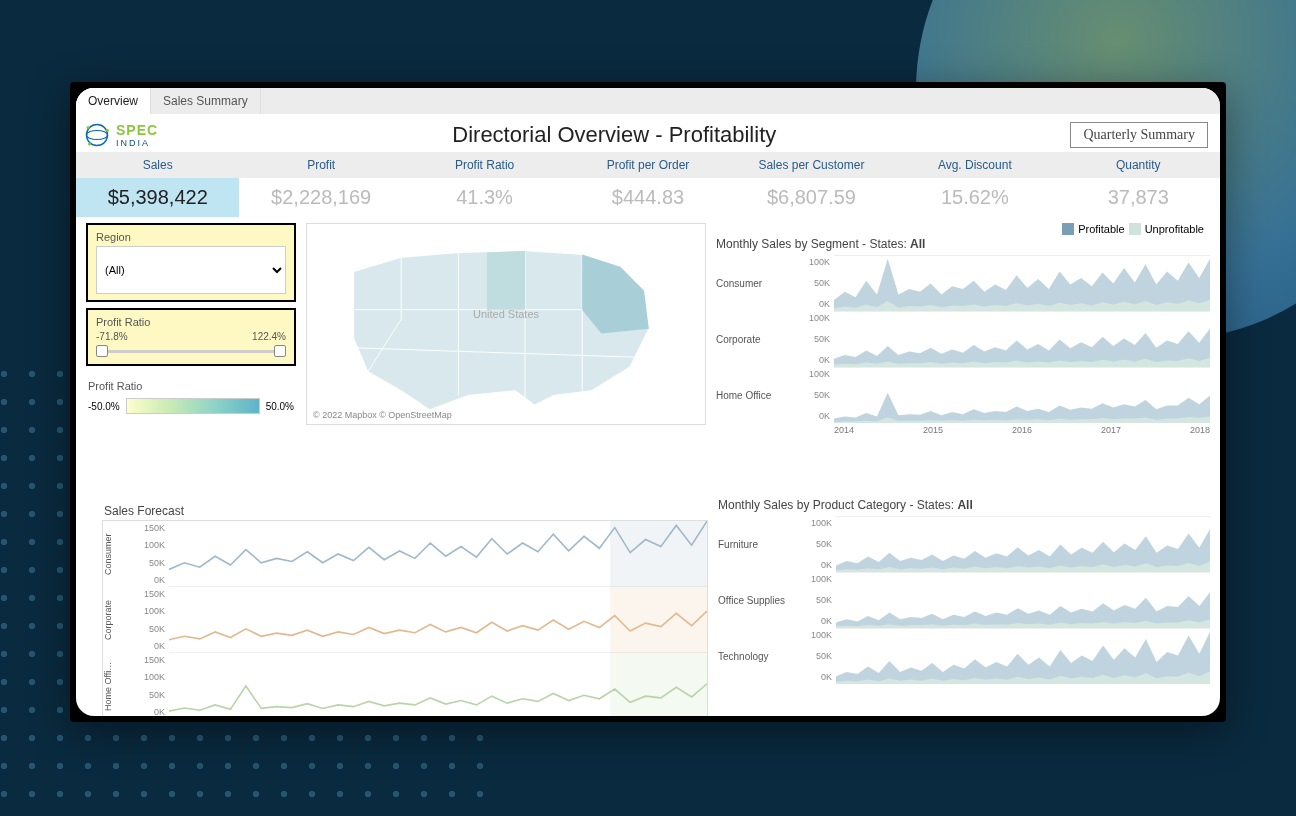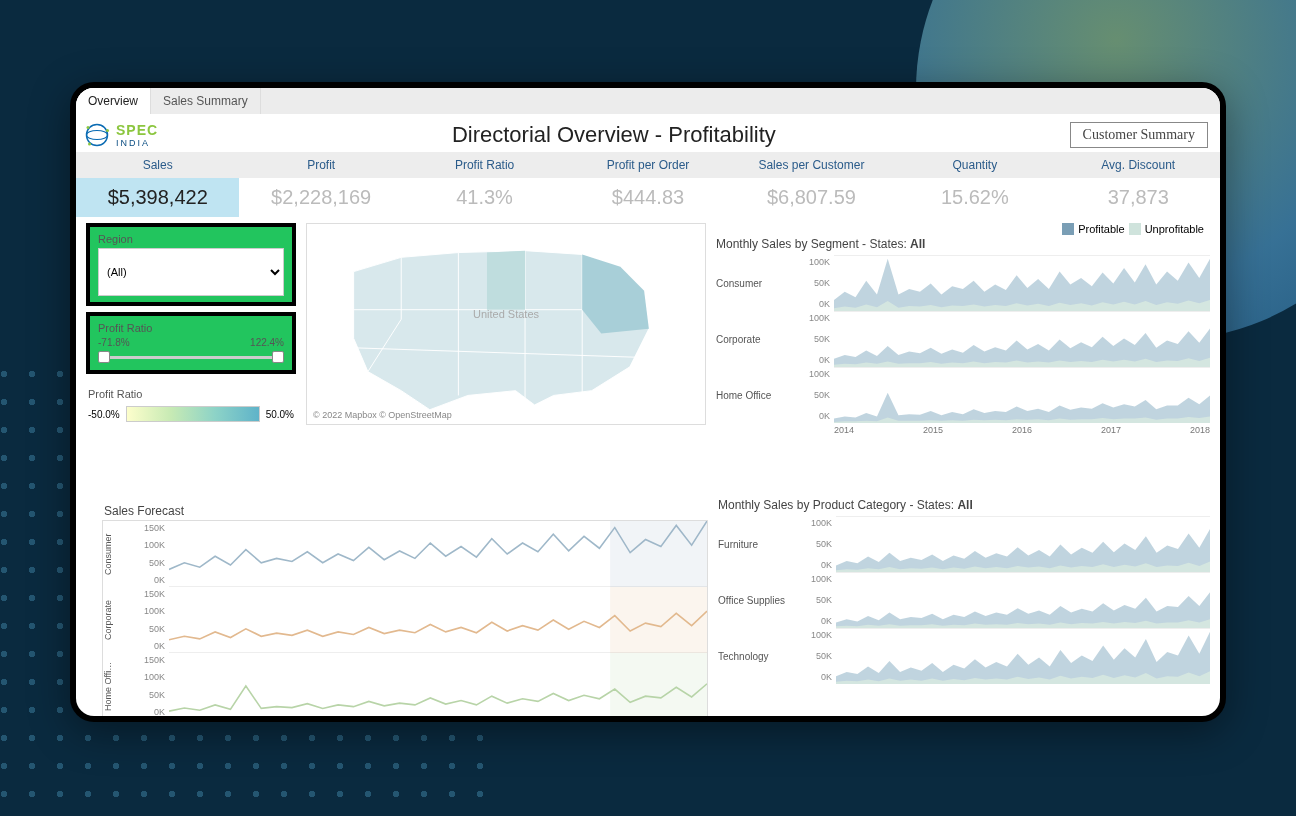--- a/index.html
+++ b/index.html
@@ -14,21 +14,21 @@
     width: 500px; height: 500px; border-radius: 50%;
     background: radial-gradient(circle at 40% 40%, #8eb986 0%, #4a8fba 60%, #2a6a9a 100%);
     opacity: .7;
   }
   .dots { position:absolute; left:-10px; top:360px; width:500px; height:460px;
     background-image: radial-gradient(circle, #3a7a9a 3px, transparent 3px);
     background-size: 28px 28px; opacity:.55; }
   .tablet {
     position: absolute; left: 70px; top: 82px;
     width: 1156px; height: 640px;
-    background: #000; border-radius: 24px; padding: 6px;
+    background: #000; border-radius: 4px; padding: 6px;
     box-shadow: 0 10px 40px rgba(0,0,0,.4);
   }
   .screen {
     width: 100%; height: 100%;
     background: #fff; border-radius: 18px; overflow: hidden;
     display:flex; flex-direction:column;
   }
   .tabs { background:#ececec; display:flex; font-size:12px; }
   .tab { padding:6px 12px; border-right:1px solid #ddd; cursor:pointer; color:#555; }
   .tab.active { background:#fff; color:#222; }
@@ -40,21 +40,21 @@
   .page-title { flex:1; text-align:center; font-size:22px; color:#222; font-weight:400; }
   .qs-btn { border:1px solid #888; padding:4px 12px; font-family:Georgia,serif; font-size:14px; color:#444; background:#fff; cursor:pointer;}
   .kpi-head { display:flex; background:#ededed; font-size:12px; }
   .kpi-head > div, .kpi-values > div { flex:1; text-align:center; padding:6px 0; }
   .kpi-head > div { color:#2a5b8a; cursor:pointer; }
   .kpi-values { display:flex; font-size:20px; color:#bbb; }
   .kpi-values > div { padding:8px 0; }
   .kpi-values .active { background:#bfe4f2; color:#222; }
   .main { flex:1; display:flex; gap:10px; padding:6px 10px 4px 10px; overflow:hidden; }
   .col-left { width:210px; display:flex; flex-direction:column; gap:6px; }
-  .filter { background:#22c55e; border:4px solid #000000; padding:6px 8px; font-size:11px; }
+  .filter { background:#fef9c3; border:2px solid #000000; padding:6px 8px; font-size:11px; }
   .filter label, .filter .hdr { color:#555; display:block; margin-bottom:3px; font-size:11px;}
   .sel { width:100%; font-size:11px; background:#fff; border:1px solid #ccc; padding:16px 4px;}
   .range { display:flex; justify-content:space-between; font-size:10px; color:#555; margin-bottom:2px;}
   .slider-track { position:relative; height:14px; }
   .slider-track .bar { position:absolute; left:6px; right:6px; top:6px; height:3px; background:#ccc; border-radius:2px; }
   .slider-track .h { position:absolute; top:1px; width:12px; height:12px; background:#fff; border:1px solid #888; border-radius:2px; }
   .grad-legend { height:16px; background:linear-gradient(90deg,#fdfecc,#c7eab4,#8dd3c7,#5fb3c9); border:1px solid #ccc;}
   .legend-row { display:flex; align-items:center; gap:6px; font-size:10px;}
   .col-mid { width:400px; display:flex; flex-direction:column; }
   .map-box { border:1px solid #ddd; height:202px; position:relative; background:#fff; }
@@ -104,31 +104,31 @@
         <circle cx="8" cy="10" r="2" fill="#8cc63f"></circle>
             <circle cx="34" cy="14" r="2" fill="#8cc63f"></circle>
         <circle cx="10" cy="32" r="2" fill="#8cc63f"></circle>
       </svg>
       <div class="logo-text">
         <div class="brand">SPEC</div>
         <div class="india">INDIA</div>
       </div>
     </div>
     <div class="page-title">Directorial Overview - Profitability</div>
-    <button class="qs-btn">Customer Summary</button>
+    <button class="qs-btn">Quarterly Summary</button>
   </div>
 
   <div class="kpi-head">
     <div>Sales</div>
     <div>Profit</div>
     <div>Profit Ratio</div>
     <div>Profit per Order</div>
     <div>Sales per Customer</div>
+    <div>Avg. Discount</div>
     <div>Quantity</div>
-    <div>Avg. Discount</div>
   </div>
   <div class="kpi-values">
     <div class="active">$5,398,422</div>
     <div>$2,228,169</div>
     <div>41.3%</div>
     <div>$444.83</div>
     <div>$6,807.59</div>
     <div>15.62%</div>
     <div>37,873</div>
   </div>

